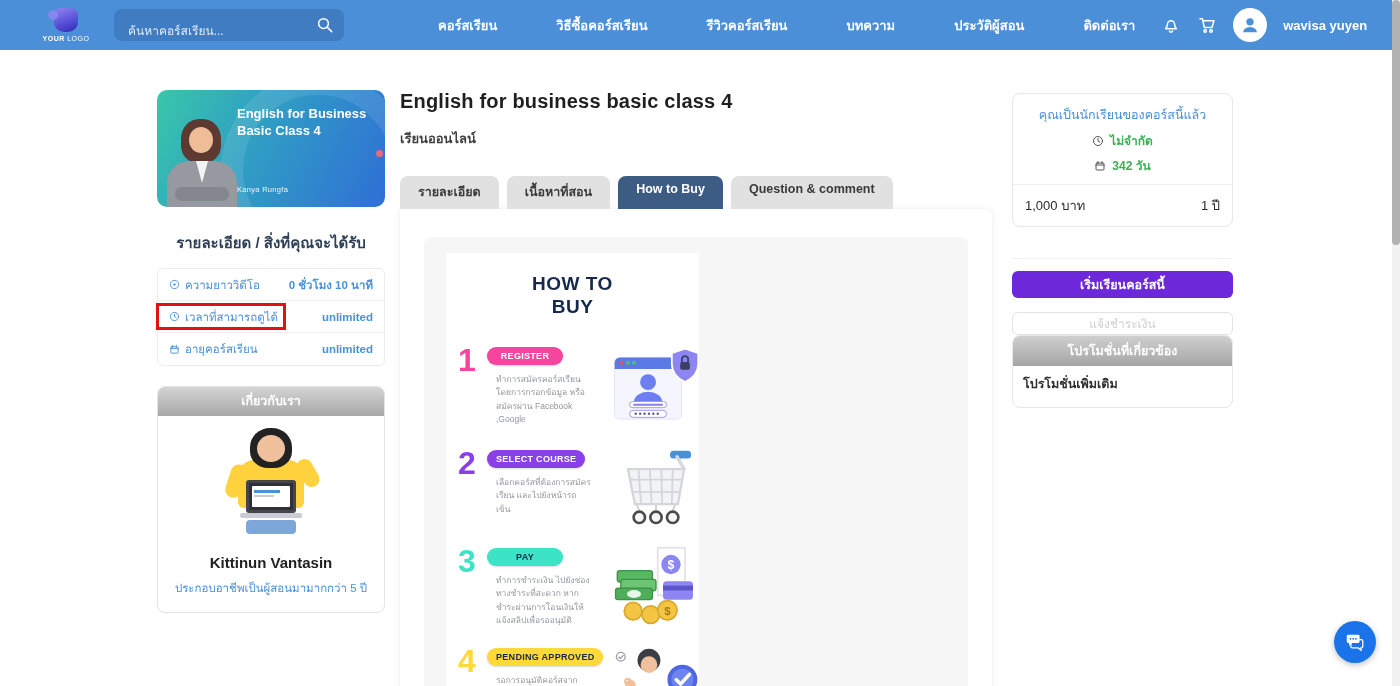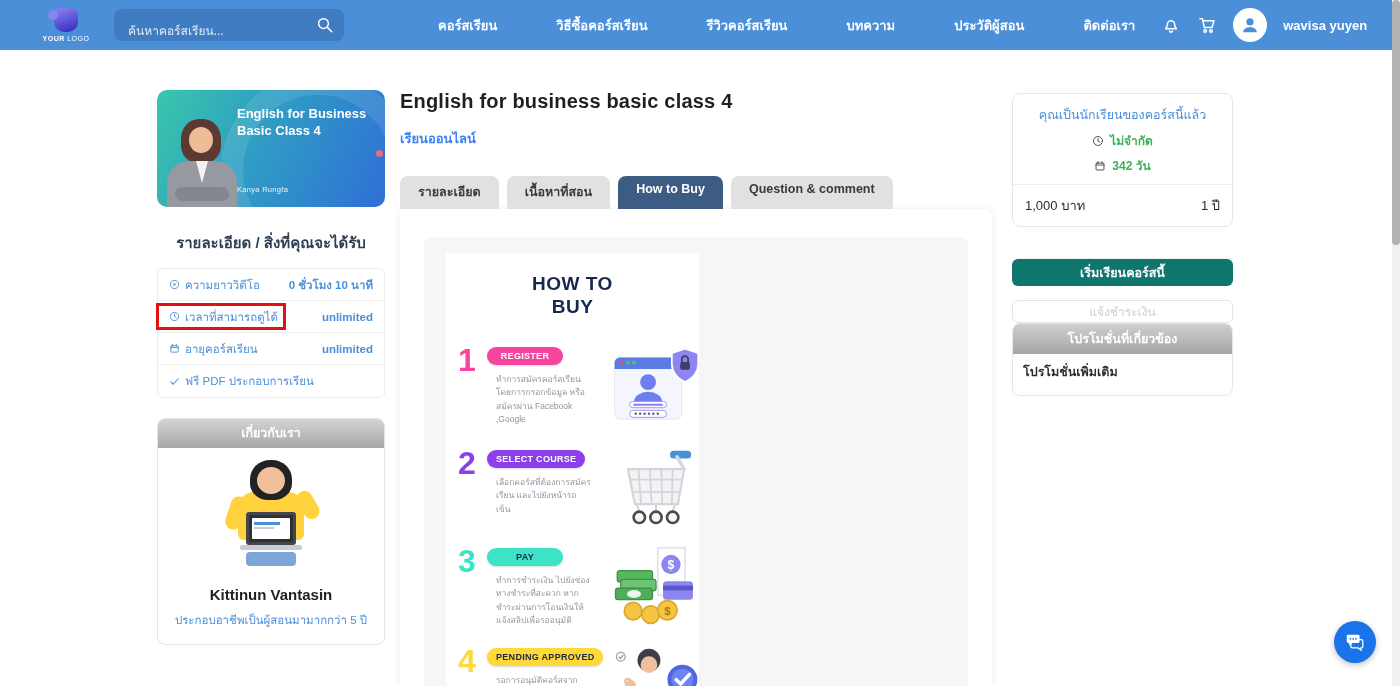--- a/index.html
+++ b/index.html
@@ -64,21 +64,21 @@
   .inst .bar1 { position:absolute; left:38px; top:62px; width:26px; height:2.5px; background:#4a90d9; }
   .inst .bar2 { position:absolute; left:38px; top:67px; width:20px; height:2px; background:#c9ccd2; }
   .inst .base { position:absolute; left:24px; top:85px; width:62px; height:5px; background:#c9ccd2; border-radius:2px; }
   .inst .jeans { position:absolute; left:30px; top:92px; width:50px; height:14px; background:#7da7d9; border-radius:4px; }
   .about-name { margin-top:18px; font-size:15px; font-weight:700; color:#212121; }
   .about-desc { margin:8px 8px 15px; font-size:11.5px; color:#4a90d9; }
 
   
   .center-col { position:absolute; left:400px; top:90px; width:592px; }
   .course-title { font-size:20px; font-weight:800; color:#1f1f1f; letter-spacing:.2px; }
-  .course-sub { margin-top:15px; font-size:13px; font-weight:700; color:#3b82f6; }
+  .course-sub { margin-top:15px; font-size:13px; font-weight:700; color:#404040; }
   .tabs { display:flex; gap:8px; margin-top:27px; }
   .tab { padding:6px 18px 7px; border-radius:8px 8px 0 0; background:#e1e1e1; color:#3a3a3a; font-size:12.5px; font-weight:700; cursor:pointer; white-space:nowrap; }
   .tab.active { background:#3d5c84; color:#fff; }
   .tab-panel { background:#fff; border-radius:0 8px 8px 8px; box-shadow:0 0 7px rgba(0,0,0,.08); height:562px; overflow:hidden; }
   .panel-gray { margin:28px 24px 0; height:510px; background:#f6f6f7; border-radius:8px; overflow:hidden; }
   .htb-sheet { margin:16px 0 0 22px; width:253px; min-height:490px; background:#fff; padding:20px 12px 10px; }
   .htb-title { text-align:center; font-size:19px; font-weight:800; color:#16284d; line-height:1.2; letter-spacing:.5px; }
   .steps { margin-top:26px; }
   .step { display:flex; gap:5px; margin-bottom:15px; }
   .step-num { width:24px; min-width:24px; font-size:32px; font-weight:800; line-height:.95; }
@@ -89,21 +89,21 @@
   .step-illus { margin-left:auto; width:88px; }
 
   
   .right-col { position:absolute; left:1012px; top:93px; width:221px; }
   .enroll-card { background:#fff; border:1px solid #e7e7e7; border-radius:8px; }
   .enroll-info { padding:11px 8px 9px; text-align:center; border-bottom:1px solid #eee; }
   .enroll-status { color:#4a90d9; font-size:12.5px; }
   .enroll-line { margin-top:6px; display:flex; align-items:center; justify-content:center; gap:6px; font-size:12px; font-weight:700; color:#3db054; }
   .price-row { display:flex; justify-content:space-between; align-items:center; padding:10px 12px; font-size:13px; color:#2b2b2b; }
   .section-divider { margin-top:31px; border-top:1px solid #f0f0f0; }
-  .start-btn { width:100%; height:27px; border:none; border-radius:6px; background:#0f766e; color:#fff; font-size:12.5px; font-weight:700; cursor:pointer; font-family:inherit; }
+  .start-btn { margin-top:12px; width:100%; height:27px; border:none; border-radius:6px; background:#6d28d9; color:#fff; font-size:12.5px; font-weight:700; cursor:pointer; font-family:inherit; }
   .notify-btn { margin-top:14px; width:100%; height:23px; border:1px solid #e3e3e3; border-radius:6px; background:#fff; color:#cfcfcf; font-size:12px; cursor:pointer; font-family:inherit; }
   .promo-card { border-radius:8px; overflow:hidden; border:1px solid #e7e7e7; background:#fff; }
   .promo-header { padding:5px 0; background:linear-gradient(180deg,#cfcfcf,#a5a5a5); color:#fff; font-size:12.5px; font-weight:800; text-align:center; }
   .promo-body { padding:8px 10px 13px; font-size:12.5px; font-weight:700; color:#2f2f2f; }
 
   
   .chat-fab { position:absolute; left:1334px; top:621px; width:42px; height:42px; border-radius:50%; background:#1a73e8; display:flex; align-items:center; justify-content:center; box-shadow:0 2px 6px rgba(0,0,0,.25); cursor:pointer; z-index:30; }
   .scroll-track { position:absolute; right:0; top:0; width:8px; height:686px; background:#f1f1f1; z-index:40; }
   .scroll-thumb { position:absolute; top:0; left:0; width:8px; height:245px; background:#b2b2b2; border-radius:4px; cursor:pointer; }
 </style>
@@ -201,29 +201,20 @@
       </div>
       <div class="detail-row">
         <span class="detail-label">
           <svg width="11" height="11" viewBox="0 0 24 24" fill="none" stroke="#4a90d9" stroke-width="2" stroke-linecap="round">
               <rect x="4" y="6" width="16" height="14" rx="2"></rect>
               <path d="M4 10h16M8 3v4M16 3v4"></path>
             </svg>
           <span>อายุคอร์สเรียน</span>
         </span>
         <span class="detail-value">unlimited</span>
-      </div>
-      <div class="detail-row">
-        <span class="detail-label">
-          <svg width="11" height="11" viewBox="0 0 24 24" fill="none" stroke="#4a90d9" stroke-width="2.4" stroke-linecap="round" stroke-linejoin="round">
-              <path d="M4 13l5 5L20 6"></path>
-            </svg>
-          <span>ฟรี PDF ประกอบการเรียน</span>
-        </span>
-        <span class="detail-value"></span>
       </div>
     </div>
 
     <div class="about-card">
       <div class="about-header">เกี่ยวกับเรา</div>
       <div class="about-figure">
         <div class="inst">
           <div class="armL"></div>
             <div class="armR"></div>
           <div class="sweater"></div>

